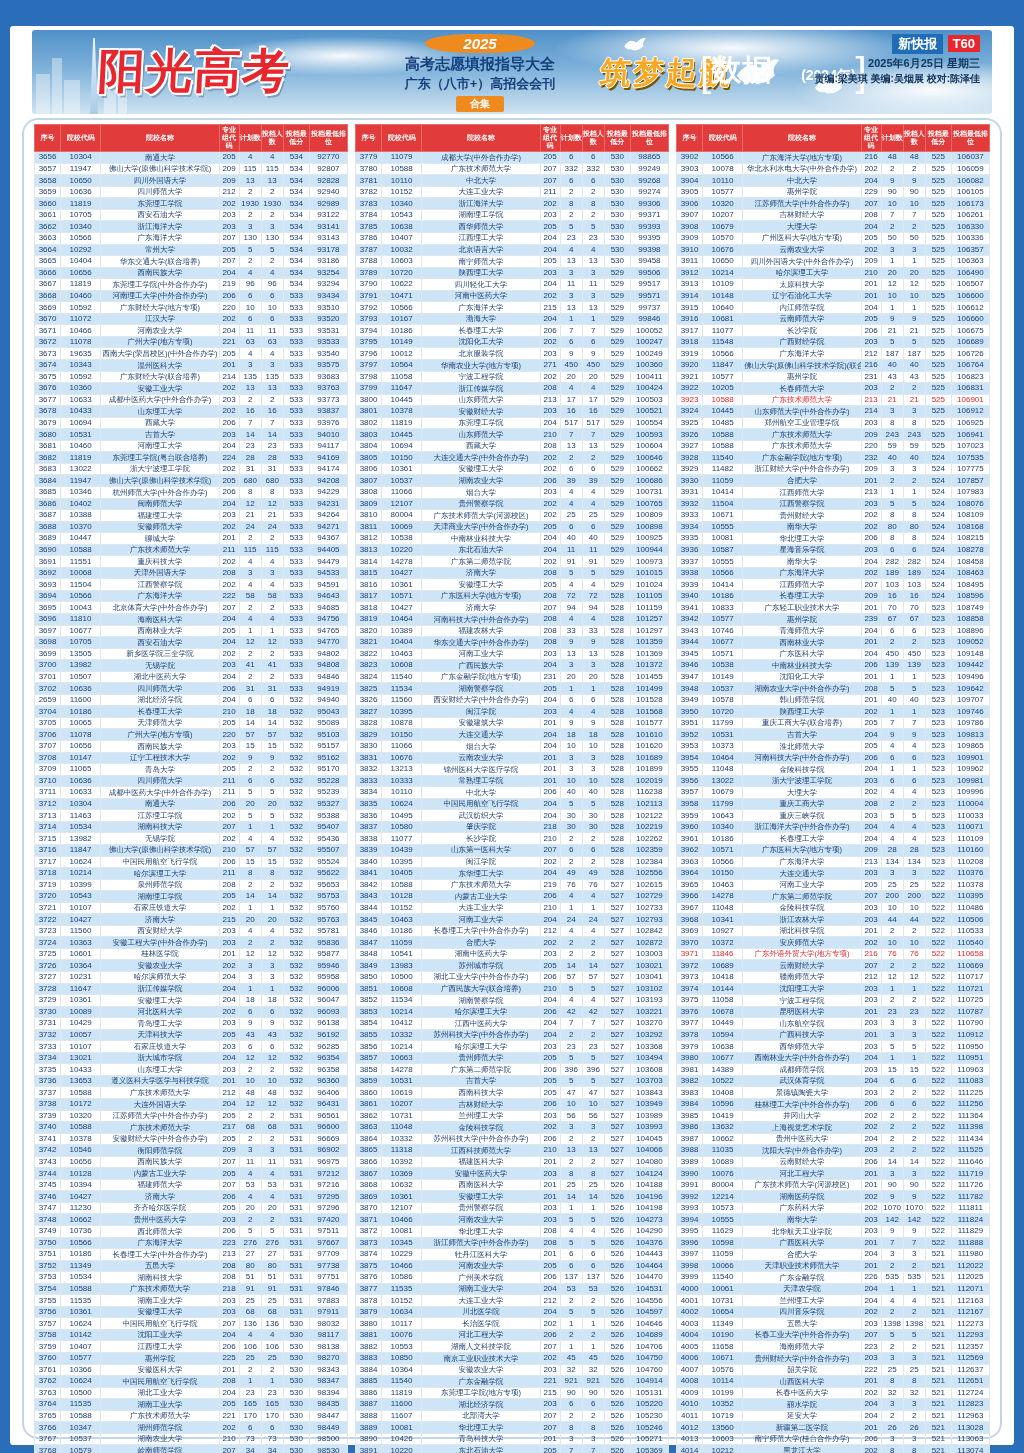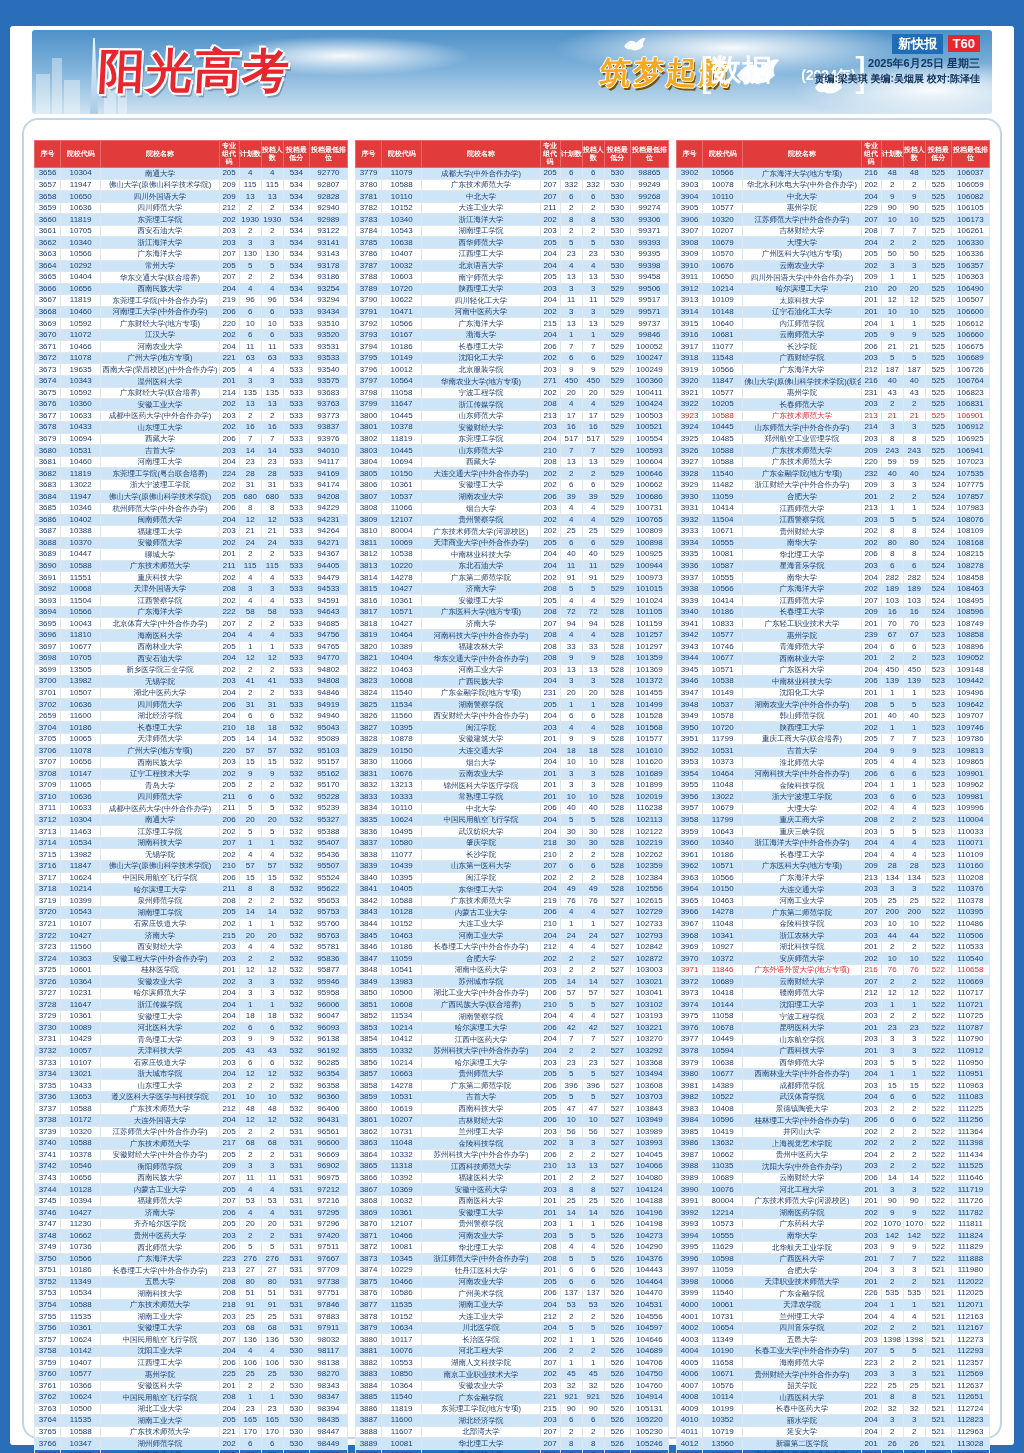--- a/index.html
+++ b/index.html
@@ -32,21 +32,21 @@
   .section .big{font-size:30px;font-weight:900;letter-spacing:1px;}
   .section .small{font-size:14px;font-weight:700;margin-left:28px;}
   .masthead{position:absolute;right:12px;top:4px;text-align:right;}
   .mh-paper{display:inline-block;background:#1f6db6;color:#fff;font-weight:900;font-size:13px;padding:1px 6px;}
   .mh-no{display:inline-block;background:#e8262d;color:#fff;font-weight:900;font-size:13px;padding:1px 5px;}
   .mh-date{color:#12365f;font-size:11px;font-weight:700;margin-top:2px;}
   .mh-credits{color:#12365f;font-size:10px;font-weight:700;margin-top:1px;}
   .dove{position:absolute;fill:#ffffff;opacity:.95;}
   
   .sheet{position:absolute;left:12px;right:12px;top:92px;bottom:6px;border:2px solid #c3d5e6;border-radius:16px;
-         padding:20px 6px;display:flex;gap:7px;justify-content:center;}
+         padding:4px 6px;display:flex;gap:7px;justify-content:center;}
   table.grid{border-collapse:collapse;table-layout:fixed;width:314px;align-self:flex-start;}
   table.grid th{background:#e23b3b;color:#fff;font-size:7px;line-height:1.15;font-weight:700;
                 padding:1px 0;border:1px solid #e96a6a;word-break:break-all;height:16px;}
   table.grid td{height:10.56px;padding:0 1px;font-size:8px;line-height:1;text-align:center;color:#1c3e74;
                 border:1px solid #dfe7ee;white-space:nowrap;overflow:hidden;}
   table.grid td.c2{font-size:7.5px;}
   table.grid tr.alt td{background:#cde5f6;}
   table.grid tr.hot td{color:#e8262d;}
 </style>
 </head>
@@ -60,20 +60,26 @@
     <div class="cloud" style="left:760px;top:30px;width:280px;height:60px;"></div>
     <div class="skyline">
       <div class="bld" style="left:4px;width:14px;height:40px;"></div>
       <div class="bld" style="left:20px;width:10px;height:56px;"></div>
       <div class="bld" style="left:32px;width:16px;height:34px;"></div>
       <div class="tower"></div>
       <div class="bld" style="left:72px;width:12px;height:48px;"></div>
       <div class="bld" style="left:86px;width:9px;height:30px;"></div>
     </div>
     <div class="brand">阳光高考</div>
+    <div class="midblock">
+      <span class="yearoval">2025</span>
+      <div class="sub1">高考志愿填报指导大全</div>
+      <div class="sub2">广东（八市+）高招会会刊</div>
+      <span class="tag">合集</span>
+    </div>
     <div class="slogan">筑梦起航</div>
     <div class="section">
       <span class="br">[</span><span class="big">数据</span><span class="small">(2024年)</span><span class="br">]</span>
     </div>
     <svg class="dove" style="left:590px;top:6px;width:26px;height:18px;" viewBox="0 0 24 16">
         <path d="M2 9 Q8 1 13 6 Q19 0 22 2 Q18 6 20 9 Q14 15 8 12 Q4 13 2 9Z"></path>
       </svg>
     <svg class="dove" style="left:700px;top:26px;width:52px;height:34px;" viewBox="0 0 24 16">
         <path d="M2 9 Q8 1 13 6 Q19 0 22 2 Q18 6 20 9 Q14 15 8 12 Q4 13 2 9Z"></path>
       </svg>

